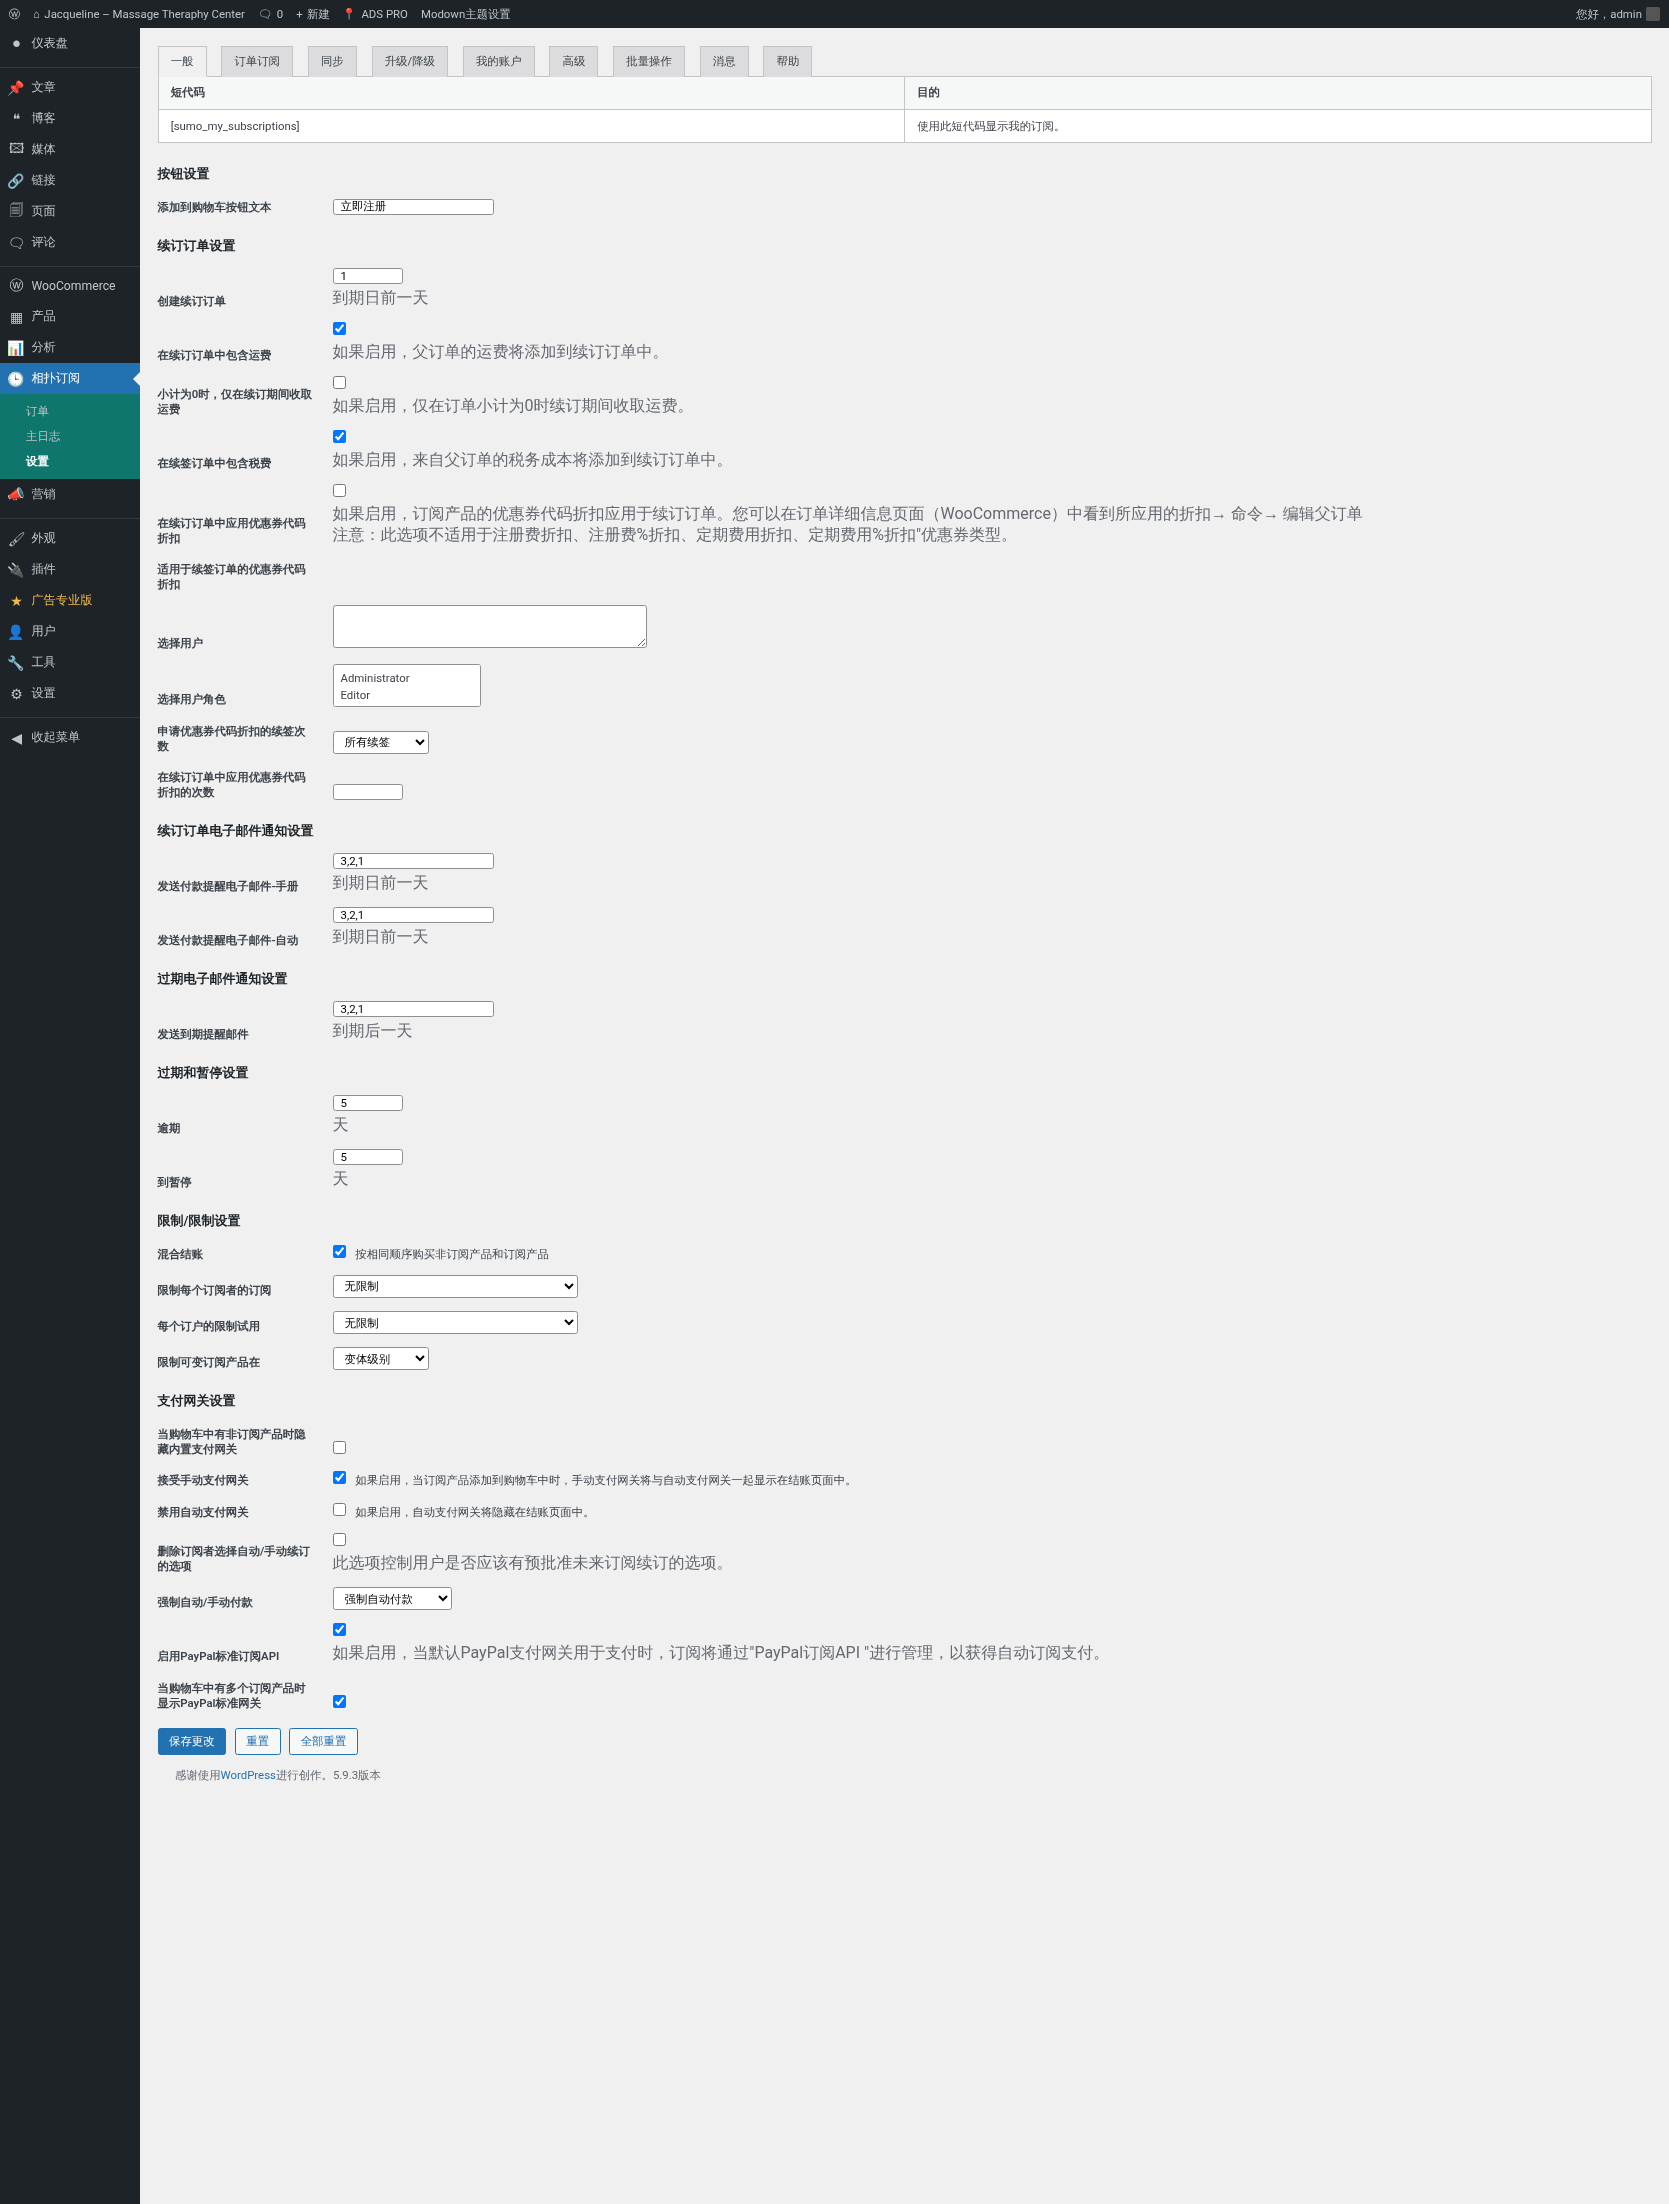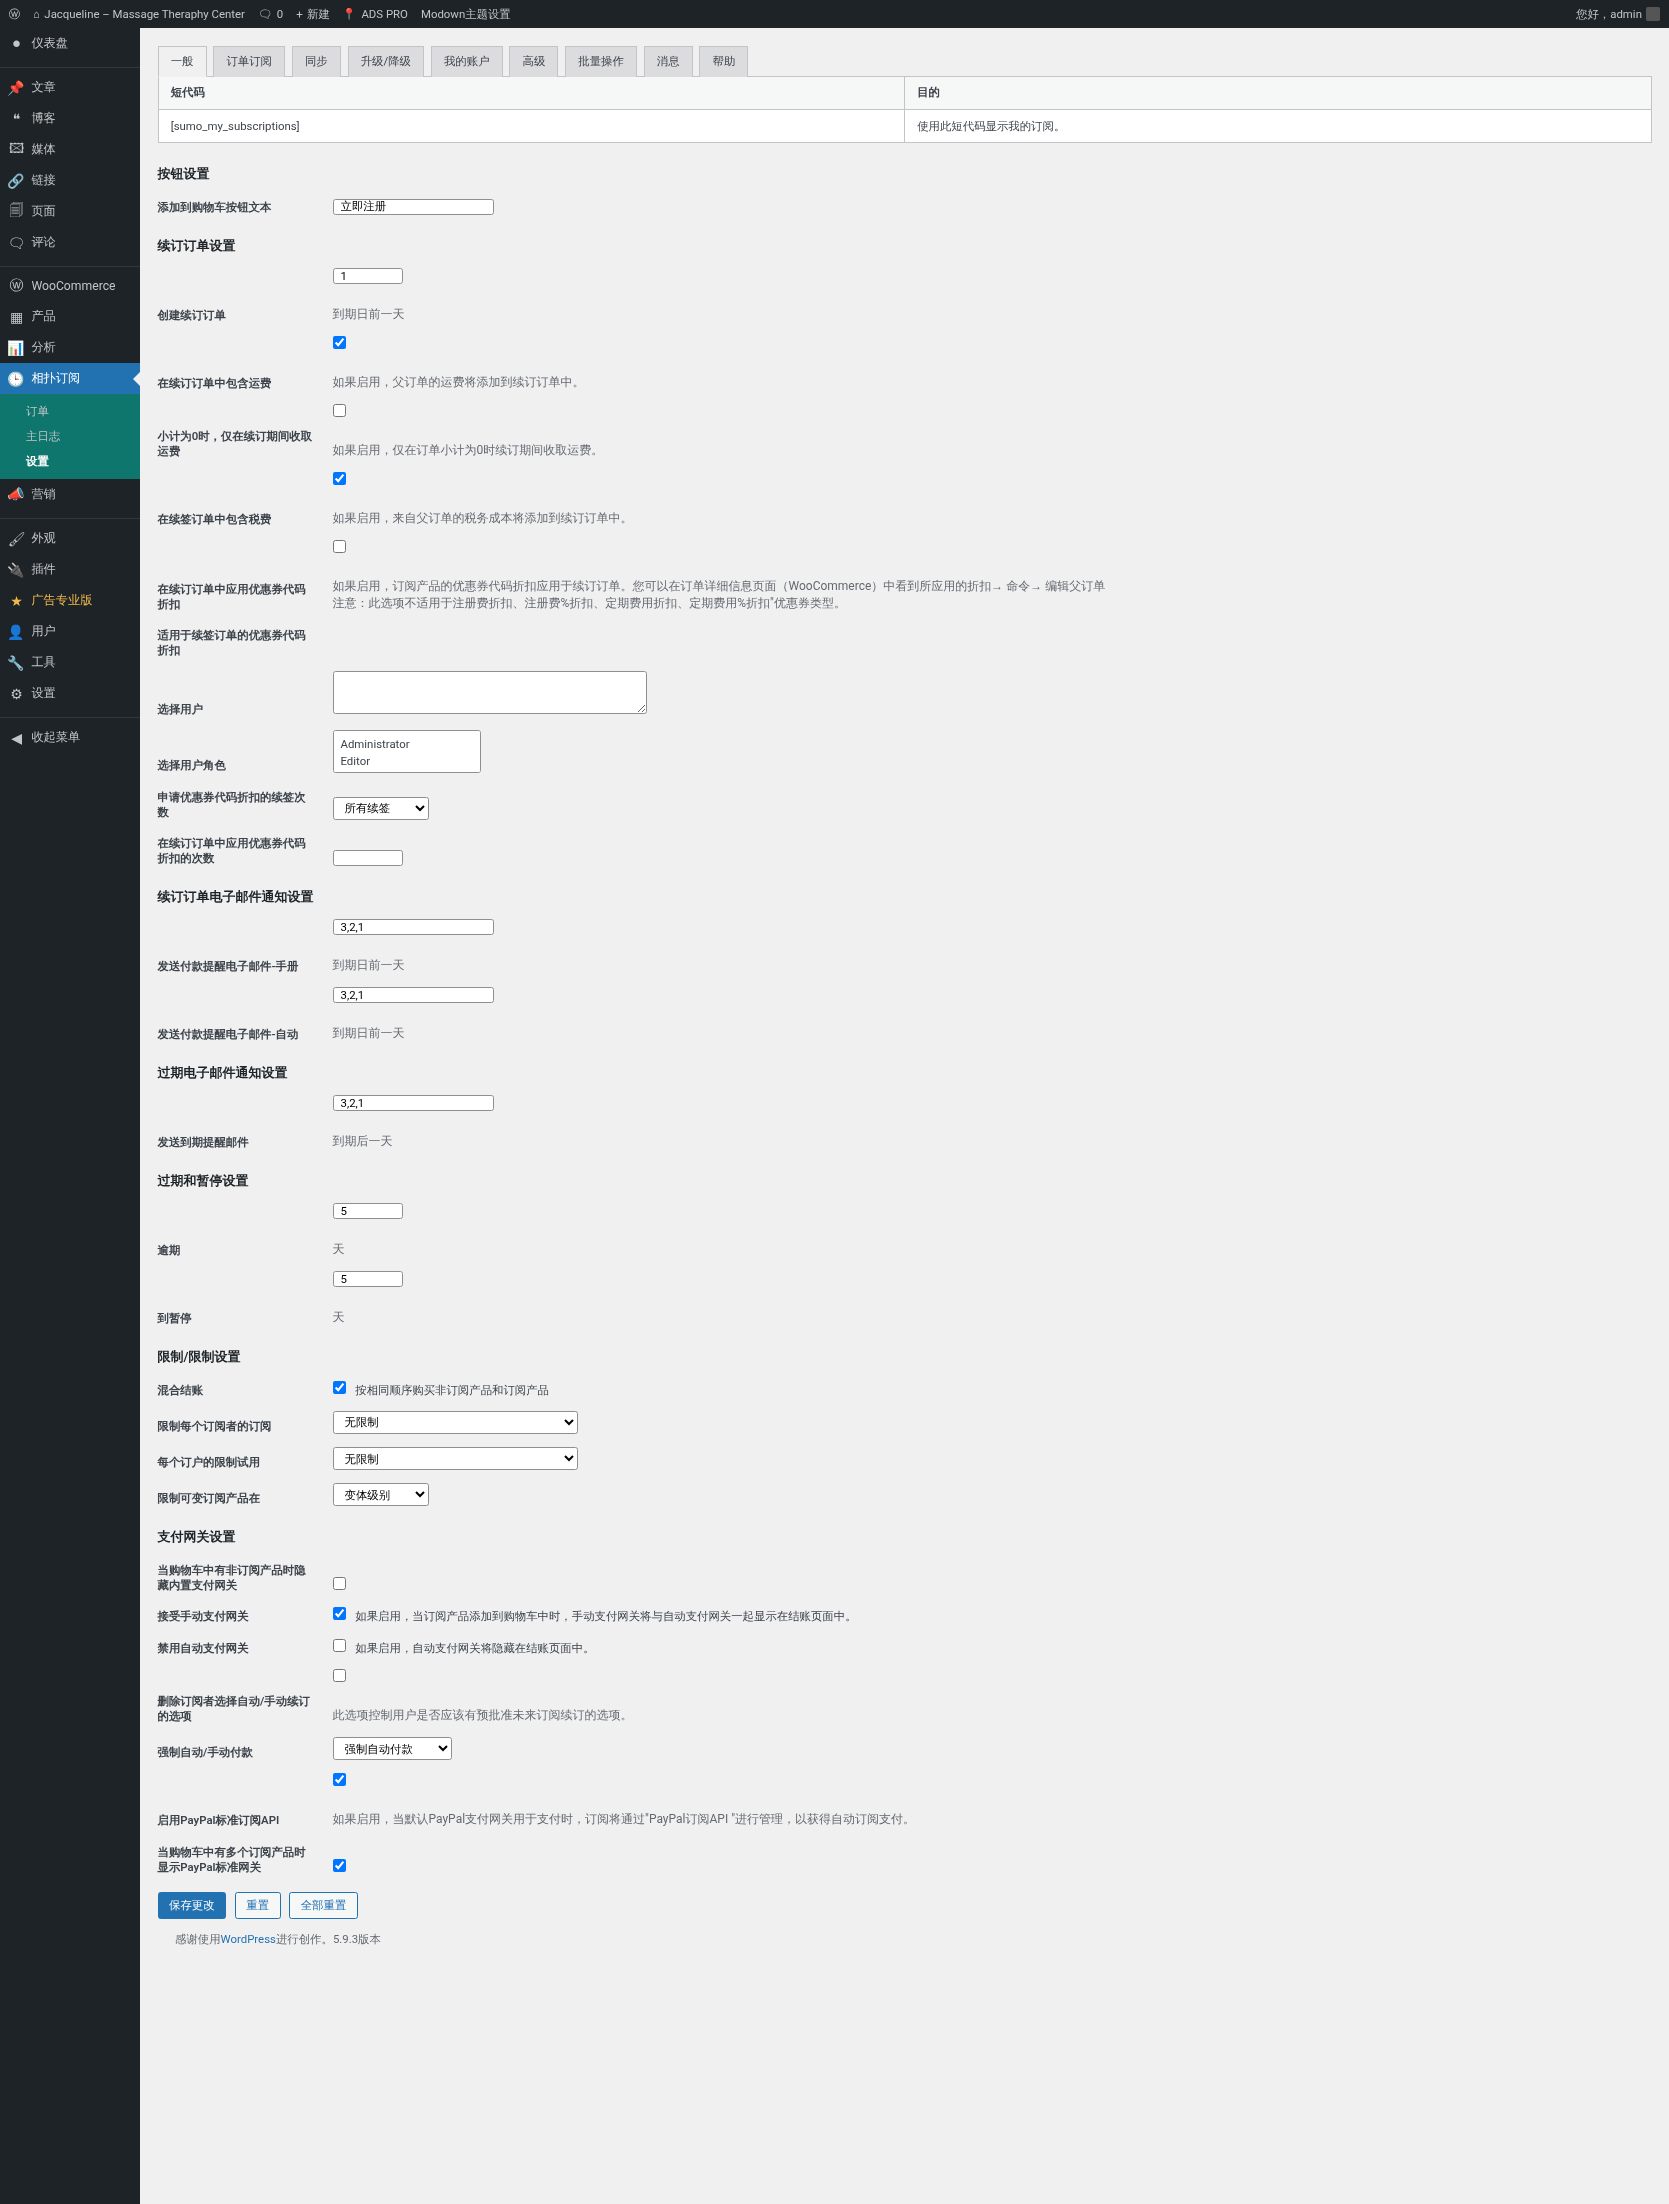--- a/index.html
+++ b/index.html
@@ -12,40 +12,40 @@
 .sidebar{width:140px;background:#1d2327;color:#c3c4c7;font-size:12.2px;flex-shrink:0}
 .sidebar .menu-item{display:flex;align-items:center;gap:7px;padding:7px 8.7px;cursor:pointer;color:#c3c4c7}
 .sidebar .menu-item.active{background:#2271b1;color:#fff;position:relative}
 .sidebar .menu-item.active::after{content:"";position:absolute;right:0;top:50%;transform:translateY(-50%);border:7px solid transparent;border-right-color:#f0f0f1}
 .sidebar .submenu{background:#0f766e;padding:4.4px 0}
 .sidebar .submenu .sub-item{padding:5.2px 8.7px 5.2px 26px;font-size:11.4px;cursor:pointer;color:#c3c4c7}
 .sidebar .submenu .sub-item.current{color:#fff;font-weight:600}
 .sidebar .icon{width:15.7px;height:15.7px;display:inline-flex;align-items:center;justify-content:center;font-size:14px}
 .sidebar .separator{height:4.4px;border-bottom:0.9px solid #32373c;margin:4.4px 0}
 .main{flex:1;padding:17.5px;padding-bottom:52px}
-.tabs{border-bottom:0.9px solid #c3c4c7;display:flex;gap:4px;margin-bottom:0}
+.tabs{border-bottom:0.9px solid #c3c4c7;display:flex;gap:12px;margin-bottom:0}
 .tab{padding:7px 12.2px;background:#dcdcde;border:0.9px solid #c3c4c7;border-bottom:none;cursor:pointer;font-size:11.4px;margin-right:2.6px;margin-bottom:-0.9px}
 .tab.active{background:#f0f0f1;border-bottom:0.9px solid #f0f0f1}
 .table-header{display:flex;margin-top:0}
 .table-header .th{flex:1;padding:8.7px 12.2px;font-weight:600;border:0.9px solid #c3c4c7;border-top:none;background:#f6f7f7}
 .table-header .th:first-child{border-right:none}
 .table-row{display:flex}
 .table-row .td{flex:1;padding:8.7px 12.2px;border:0.9px solid #c3c4c7;border-top:none;background:#fff}
 .table-row .td:first-child{border-right:none}
 .section-title{font-size:13px;font-weight:600;margin:22px 0 13px 0;color:#1d2327}
 .form-row{display:flex;align-items:flex-end;margin-bottom:13px}
 .form-label{width:175px;font-weight:600;font-size:11.4px;padding-top:3.5px;padding-right:17.5px}
 .form-field{flex:1}
 .form-field input[type=text],.form-field input[type=number]{padding:0 7px;border:0.9px solid #8c8f94;border-radius:2.6px;background:#fff;min-width:70px;font-size:11.4px}
 .form-field input[type=number]{width:52px}
 .form-field select{padding:2.6px 21px 2.6px 7px;border:0.9px solid #8c8f94;border-radius:2.6px;background:#fff;font-size:11.4px}
 .form-field select.wide{min-width:245px}
 .form-field textarea,.multiselect{width:314px;height:43px;border:0.9px solid #8c8f94;border-radius:2.6px;background:#fff;font-size:11.4px;padding:3.5px;overflow-y:scroll}
 .multiselect .opt{padding:1.7px 3.5px;cursor:pointer}
-.help-text{font-size:12px;color:#646970;margin-top:22px}
+.help-text{font-size:16px;color:#646970;margin-top:4px}
 .checkbox-label{margin-left:7px;font-size:11.4px}
 .buttons{margin-top:17.5px;display:flex;gap:8.7px;align-items:center}
 .btn-primary{background:#2271b1;color:#fff;border:0.9px solid #2271b1;padding:5.2px 10.5px;border-radius:2.6px;cursor:pointer;font-size:11.4px}
 .btn-secondary{background:#f6f7f7;color:#2271b1;border:0.9px solid #2271b1;padding:5.2px 10.5px;border-radius:2.6px;cursor:pointer;font-size:11.4px}
 .footer{padding:13px 17.5px;display:flex;justify-content:flex-start;color:#646970;font-size:11.4px}
 .footer a{color:#2271b1;text-decoration:none}
 </style>
 </head>
 <body>
 

